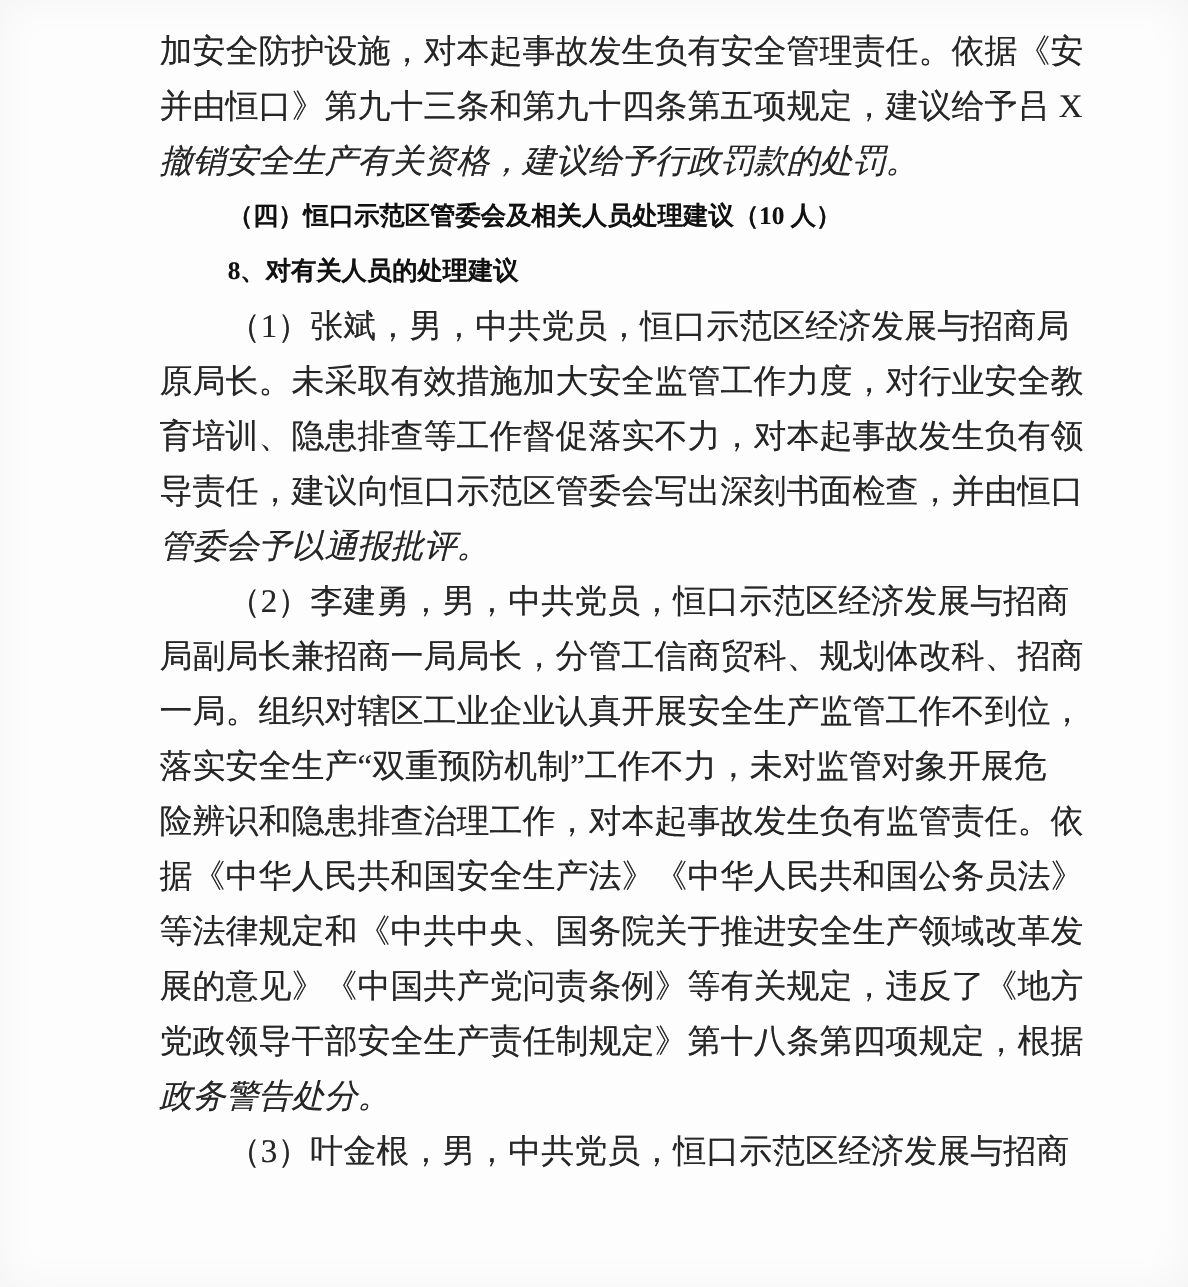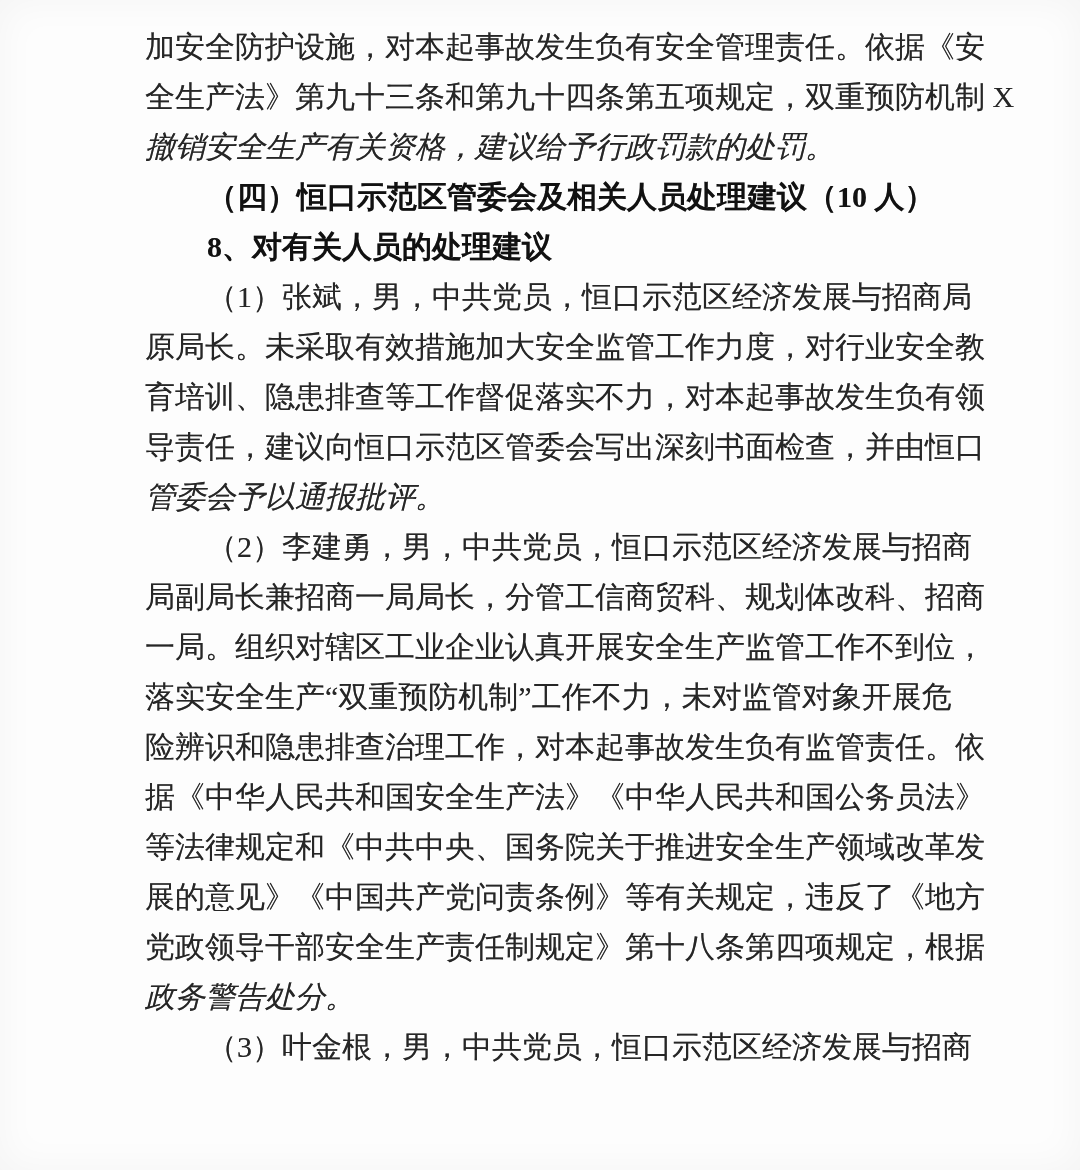--- a/index.html
+++ b/index.html
@@ -40,34 +40,34 @@
   .line.end {
     text-align: left;
     text-align-last: left;
     font-style: italic;
   }
   .line.heading {
     font-weight: bold;
     color: #111;
     text-align: left;
     text-align-last: left;
-    font-size: 30px;
+    font-size: 23px;
   }
   .line.indent {
     text-indent: 62px;
   }
 </style>
 </head>
 <body>
 
 <div class="page">
   <div class="text-block">
 
     <div class="line">加安全防护设施，对本起事故发生负有安全管理责任。依据《安</div>
-    <div class="line">全生产法》第九十三条和第九十四条第五项规定，双重预防机制 X</div>
+    <div class="line">并由恒口》第九十三条和第九十四条第五项规定，建议给予吕 X</div>
     <div class="line end">撤销安全生产有关资格，建议给予行政罚款的处罚。</div>
 
     <div class="line heading indent">（四）恒口示范区管委会及相关人员处理建议（10 人）</div>
 
     <div class="line heading indent">8、对有关人员的处理建议</div>
 
     <div class="line indent">（1）张斌，男，中共党员，恒口示范区经济发展与招商局</div>
     <div class="line">原局长。未采取有效措施加大安全监管工作力度，对行业安全教</div>
     <div class="line">育培训、隐患排查等工作督促落实不力，对本起事故发生负有领</div>
     <div class="line">导责任，建议向恒口示范区管委会写出深刻书面检查，并由恒口</div>

